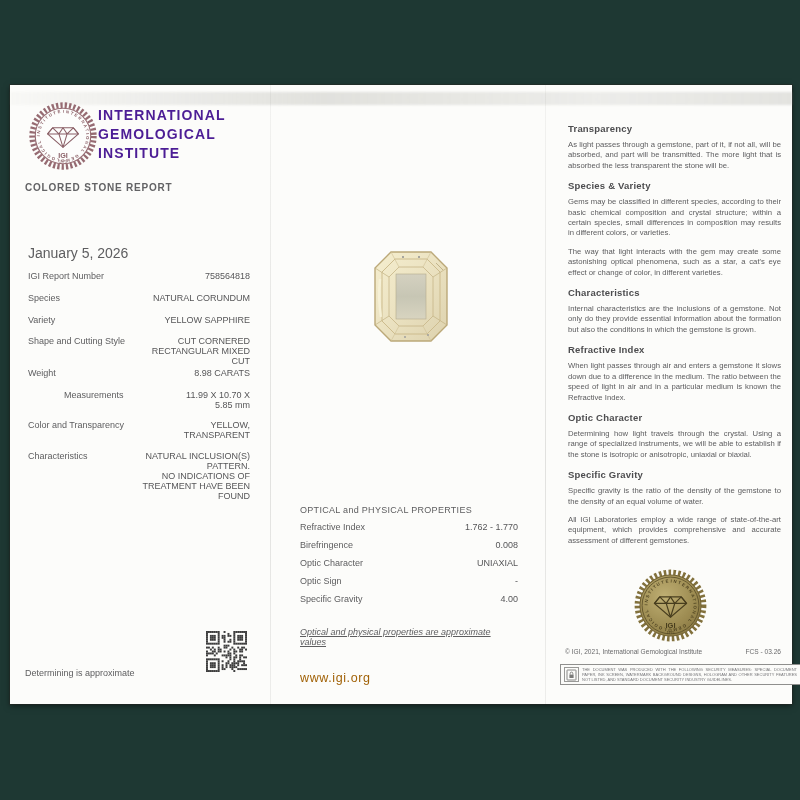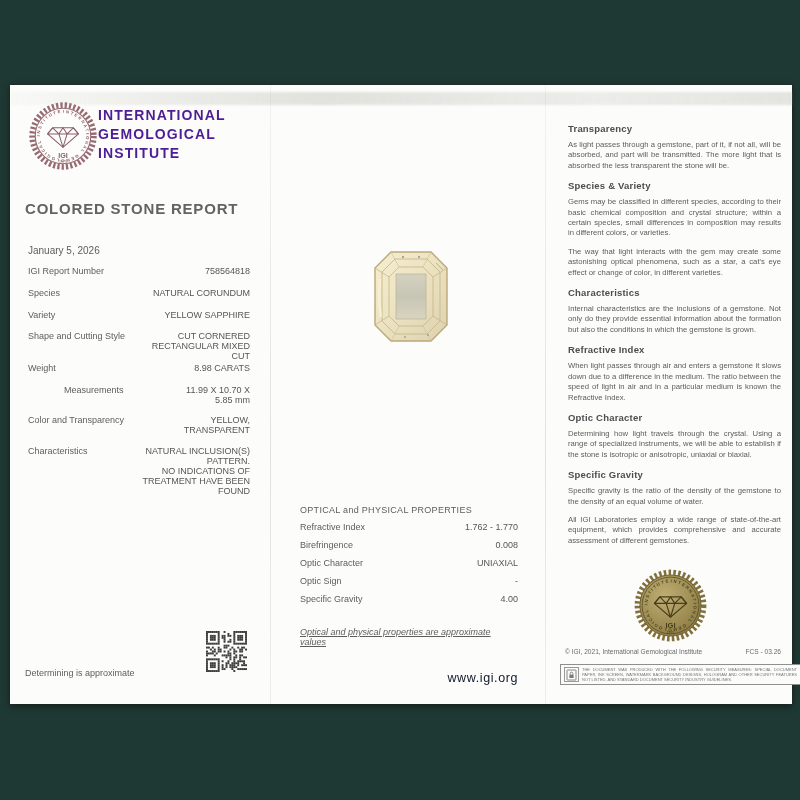--- a/index.html
+++ b/index.html
@@ -21,45 +21,45 @@
     filter:blur(1px);
   }
   .fold { position:absolute; top:0; width:1px; height:100%;
     background:linear-gradient(rgba(60,60,55,.05), rgba(60,60,55,.14) 60%, rgba(60,60,55,.08)); }
   .fold.f1{ left:260px; } .fold.f2{ left:535px; }
 
   
   .logo-seal { position:absolute; left:17px; top:15px; width:72px; height:72px; }
   .org-name { position:absolute; left:88px; top:21px; font-size:14px; font-weight:bold;
     color:#4c1d95; letter-spacing:1.1px; line-height:19px; }
-  .report-type { position:absolute; left:15px; top:115px; font-size:15px; font-weight:bold;
+  .report-type { position:absolute; left:15px; top:97px; font-size:10px; font-weight:bold;
     color:#636365; letter-spacing:.8px; }
   .fields { position:absolute; left:18px; top:160px; width:222px; color:#5d5d5f; }
-  .report-date { font-size:10px; margin-bottom:10px; }
+  .report-date { font-size:14px; margin-bottom:10px; }
   .field-row { display:flex; justify-content:space-between; align-items:flex-start;
     font-size:9px; line-height:10px; margin-bottom:12px; }
   .field-row .f-label { width:104px; }
   .field-row .f-value { flex:1; text-align:right; white-space:pre-line; color:#565658; }
   .field-row:nth-of-type(3){ margin-bottom:11px; }
   .field-row:nth-of-type(4){ margin-bottom:2px; }
   .field-row:nth-of-type(6){ margin-bottom:10px;padding-left:36px; }
   .field-row:nth-of-type(7){ margin-bottom:11px; }
   .qr { position:absolute; left:196px; top:546px; width:41px; height:41px; }
   .photo-note { position:absolute; left:15px; top:583px; font-size:9px; color:#5d5d5f; }
 
   
   .gem { position:absolute; left:362px; top:164px; width:78px; height:95px; }
   .props { position:absolute; left:290px; top:420px; width:218px; color:#5d5d5f; }
   .props-title { font-size:9px; letter-spacing:.3px; margin-bottom:7px; }
   .prop-row { display:flex; justify-content:space-between; font-size:9px; line-height:10px; margin-bottom:8px; }
   .prop-row .p-value { text-align:center; color:#565658; }
   .props-note { position:absolute; left:290px; top:542px; width:218px;
     font-size:9px; font-style:italic; color:#5d5d5f;text-decoration:underline; }
-  .website { position:absolute; left:290px; top:586px; width:218px; text-align:right;
-    font-size:12.5px; color:#0f172a; letter-spacing:.6px; }
+  .website { position:absolute; left:290px; top:586px; width:218px; text-align:left;
+    font-size:12.5px; color:#a16207; letter-spacing:.6px; }
 
   
   .glossary { position:absolute; left:558px; top:38px; width:213px; color:#5c5c5e; }
   .glossary h3 { font-size:9.5px; font-weight:bold; color:#4d4d4f; letter-spacing:.2px;
     margin:0 0 6px 0; }
   .glossary section { margin-bottom:9px; }
   .glossary p { font-size:7.7px; line-height:10.4px; text-align:justify; margin:0 0 8px 0; }
   .gold-seal { position:absolute; left:623px; top:483px; width:75px; height:75px; opacity:.95; }
   .footer-row { position:absolute; left:555px; top:563px; width:216px; display:flex;
     justify-content:space-between; font-size:6.6px; color:#6a6a6c; }

